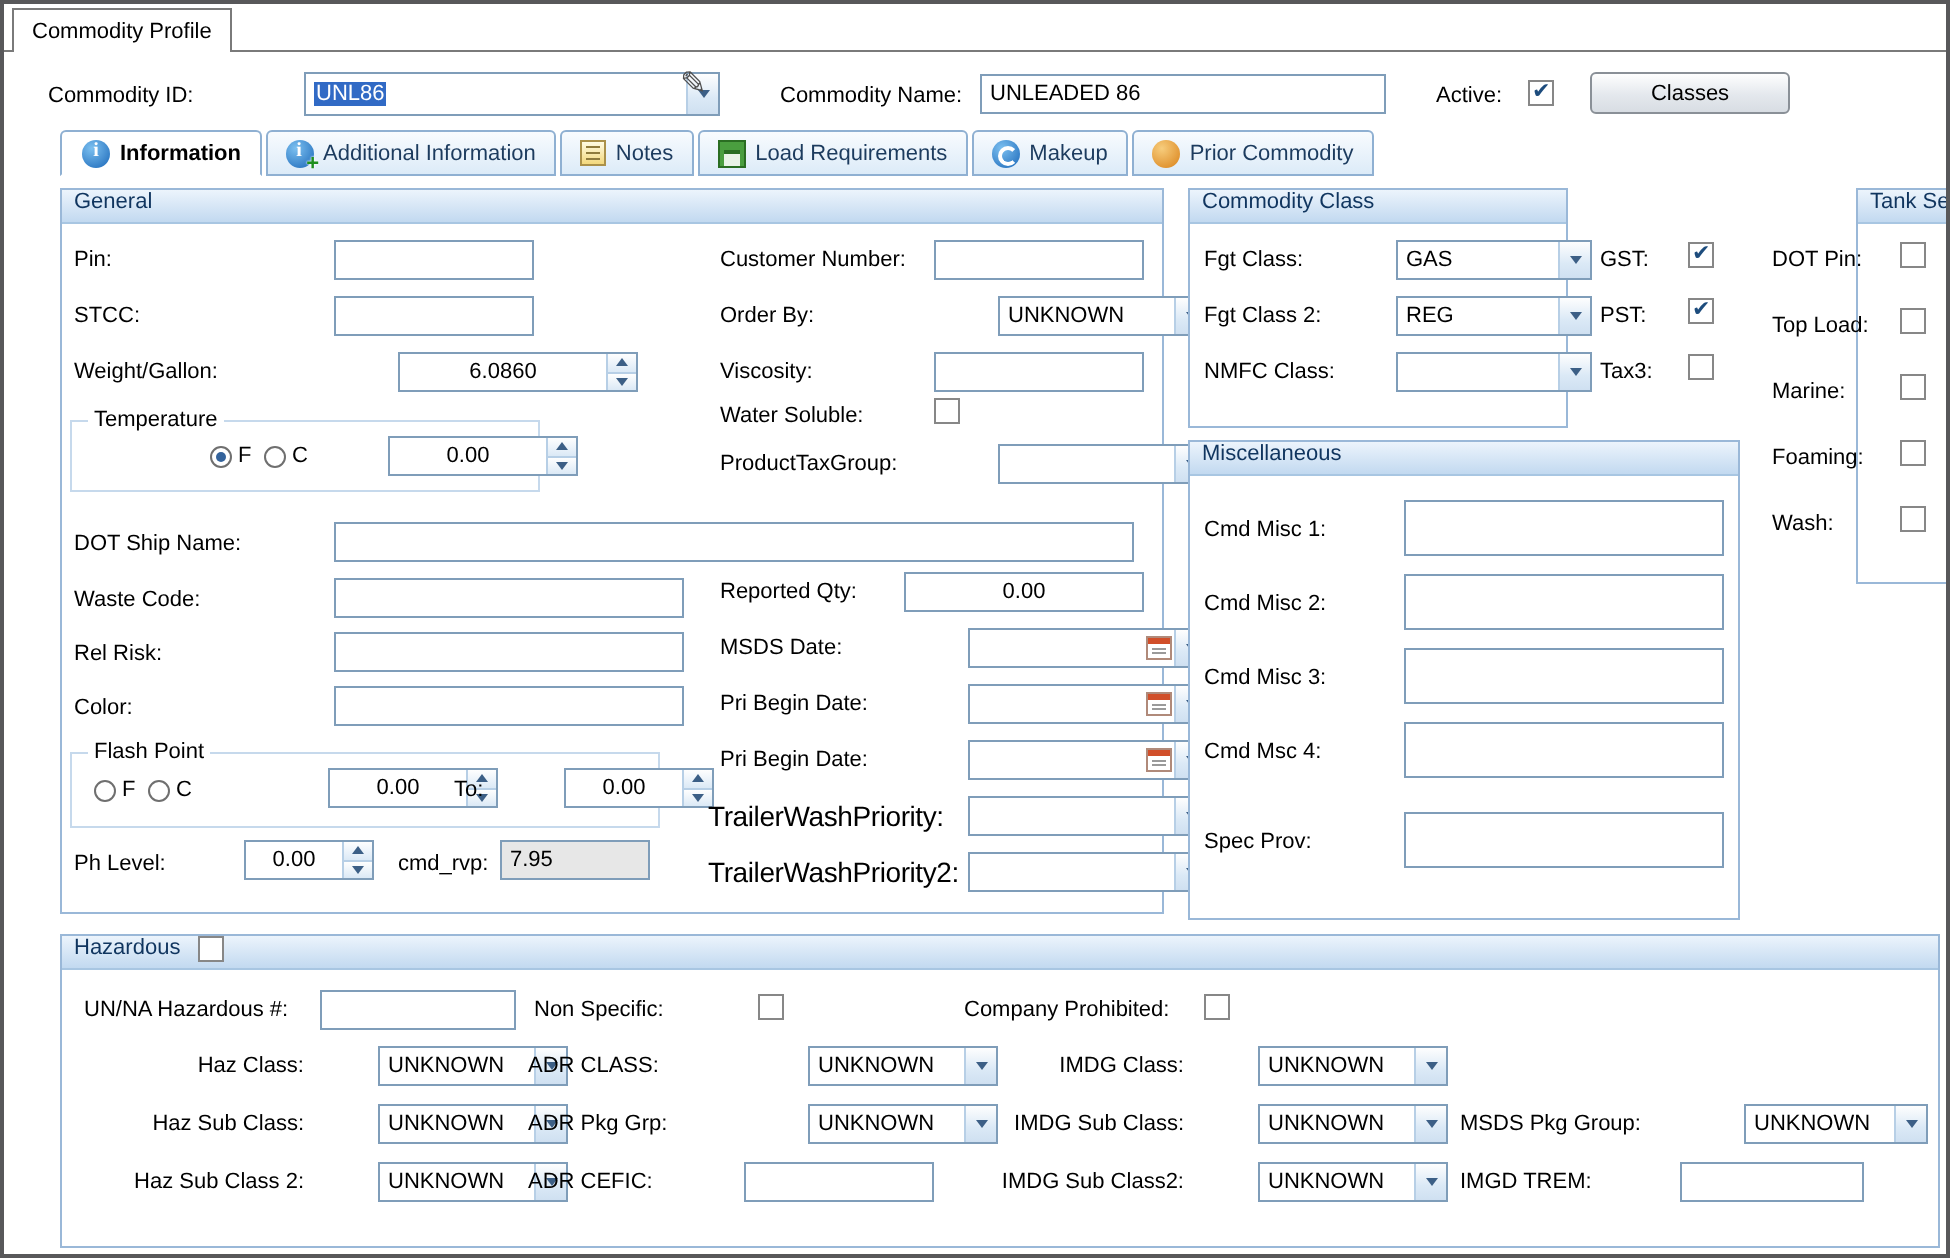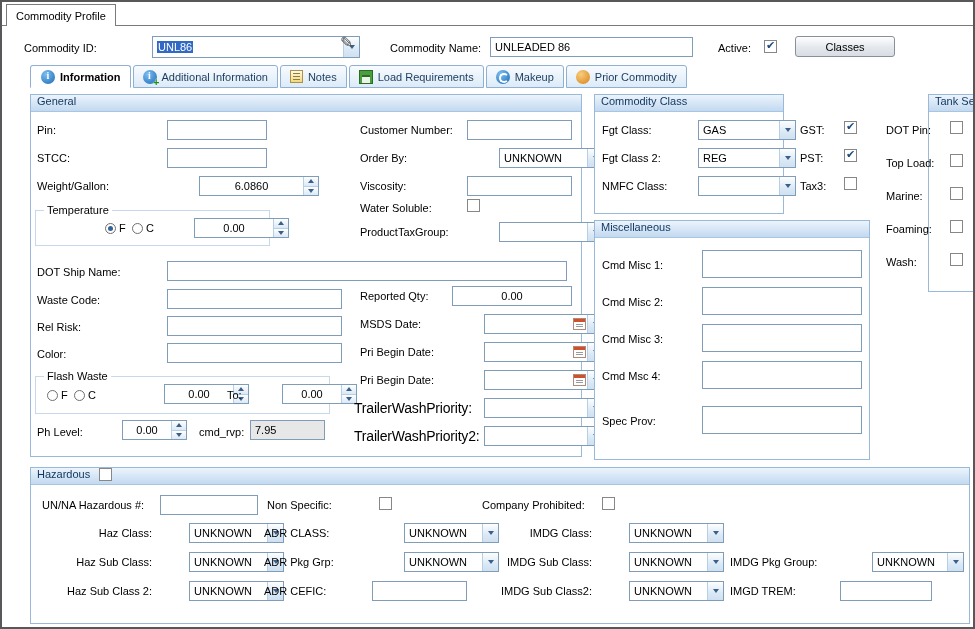--- a/index.html
+++ b/index.html
@@ -159,21 +159,21 @@
   <span class="lbl" style="left:35px;top:292px">Waste Code:</span>
   <input class="txt" style="left: 165px; top: 287px; width: 175px;">
 
   <span class="lbl" style="left:35px;top:319px">Rel Risk:</span>
   <input class="txt" style="left: 165px; top: 314px; width: 175px;">
 
   <span class="lbl" style="left:35px;top:346px">Color:</span>
   <input class="txt" style="left: 165px; top: 341px; width: 175px;">
 
   <div class="fset" style="left:33px;top:374px;width:295px;height:38px">
-    <span class="flegend">Flash Waste</span>
+    <span class="flegend">Flash Point</span>
   </div>
   <span class="radio" style="left:45px;top:388px"></span>
   <span class="lbl" style="left:59px;top:387px">F</span>
   <span class="radio" style="left:72px;top:388px"></span>
   <span class="lbl" style="left:86px;top:387px">C</span>
   <div class="spinbox" style="left:130px;top:382px;width:85px">
     <span class="sval">0.00</span>
     <span class="spinb">
       <span class="spinu">
           <span class="arrow-up"></span>
@@ -398,21 +398,21 @@
         <span class="arrow-dn"></span>
       </span>
   </div>
   <span class="lbl ra" style="left:470px;top:554px;width:120px">IMDG Sub Class:</span>
   <div class="combo" style="left:595px;top:550px;width:95px">
     <span class="cval">UNKNOWN</span>
     <span class="cbtn">
         <span class="arrow-dn"></span>
       </span>
   </div>
-  <span class="lbl" style="left:728px;top:554px">IMDG Pkg Group:</span>
+  <span class="lbl" style="left:728px;top:554px">MSDS Pkg Group:</span>
   <div class="combo" style="left:838px;top:550px;width:92px">
     <span class="cval">UNKNOWN</span>
     <span class="cbtn">
         <span class="arrow-dn"></span>
       </span>
   </div>
 
   <span class="lbl ra" style="left:30px;top:583px;width:120px">Haz Sub Class 2:</span>
   <div class="combo" style="left:155px;top:579px;width:95px">
     <span class="cval">UNKNOWN</span>

